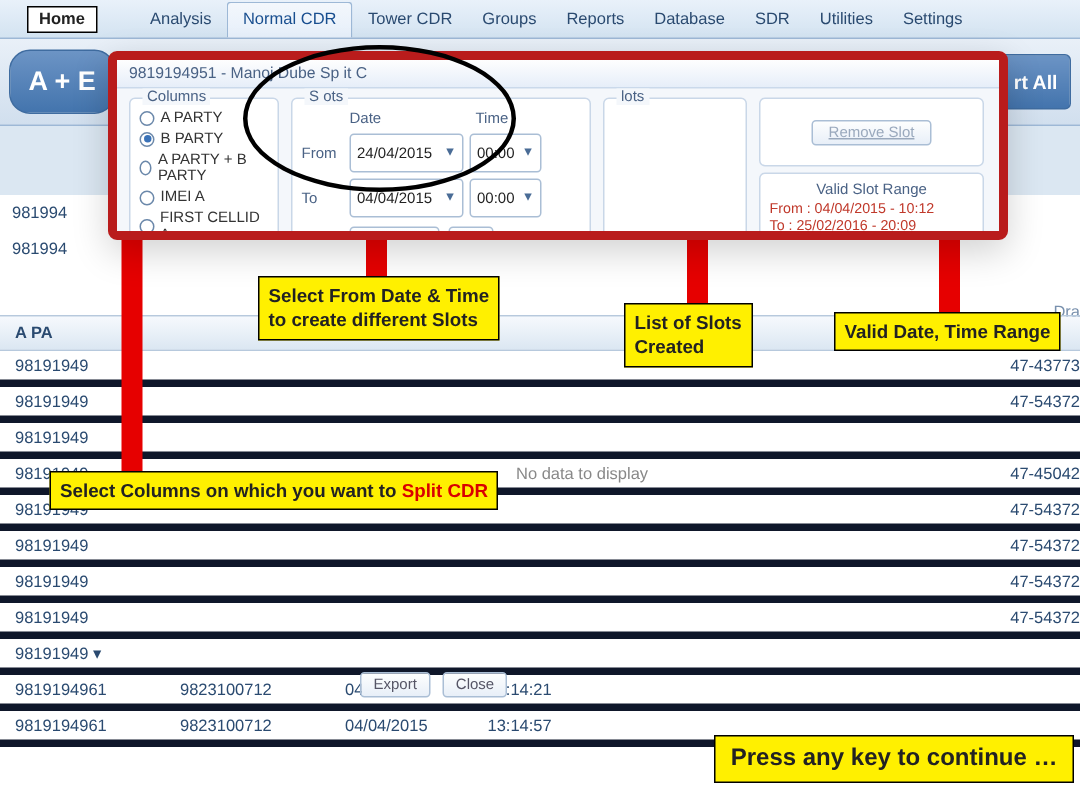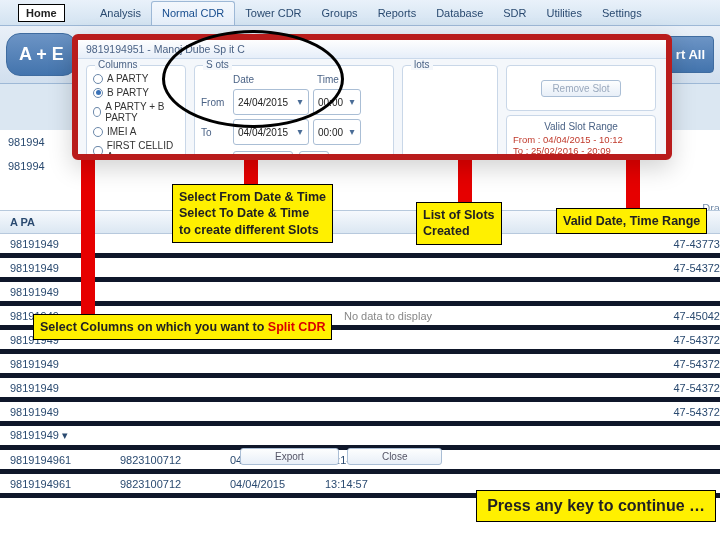--- a/index.html
+++ b/index.html
@@ -29,21 +29,21 @@
   .slot-line{display:flex;align-items:center;gap:4px;margin:4px 0;font-size:10px}
   .slot-lbl{width:28px;color:#4a6285}
   .dt-box{display:flex;align-items:center;border:1px solid #aabed5;border-radius:3px;height:18px;padding:12px 2px;background:#fff}
   .dt-box .num{width:58px;font-size:10px;color:#222;padding:0 2px}
   .dt-box .ic{width:12px;height:12px;font-size:10px;color:#4a6c96;text-align:center;line-height:12px}
   .tm-box .num{width:30px}
   .slots-btns{display:flex;gap:6px;margin:6px 0 0 32px}
   .mini-btn{font-size:10px;border:1px solid #aabed5;background:linear-gradient(#fdfefe,#e8eff8);border-radius:3px;padding:2px 10px;color:#2a4a70}
   .created{width:96px;height:96px}
   .remove{width:150px;height:46px;display:flex;align-items:center;justify-content:center}
-  .remove .mini-btn{color:#9aa9bd;}
+  .remove .mini-btn{color:#9aa9bd;text-decoration:underline}
   .range{width:150px;height:46px;display:flex;flex-direction:column;justify-content:center;padding:2px 6px}
   .range-title{color:#4a6285;font-size:10px;margin-bottom:2px;text-align:center}
   .range-line{color:#c0392b;font-size:9.5px;white-space:nowrap}
   .right-stack{display:flex;flex-direction:column;gap:4px}
   
   .ellipse{position:absolute;left:162px;top:30px;width:182px;height:98px;border:3px solid #000;border-radius:50%;z-index:4;pointer-events:none}
   
   .arrow{position:absolute;z-index:2}
   .arrow .shaft{width:14px;background:#e60000;margin:0 auto}
   .arrow .head{width:0;height:0;border-left:13px solid transparent;border-right:13px solid transparent;border-bottom:20px solid #e60000;margin:0 auto}
@@ -54,21 +54,21 @@
   .grid-bg{position:absolute;left:0;right:0;top:130px;bottom:0;background:#fff}
   .grid-head{position:absolute;left:0;right:0;top:210px;height:24px;background:linear-gradient(#f6f9fd,#dbe7f2);border-top:1px solid #b7c9dd;border-bottom:1px solid #b7c9dd;display:flex;align-items:center;padding:0 10px;color:#2a4a70;font-weight:bold}
   .grid-rows{position:absolute;left:0;right:0;top:234px;bottom:0}
   .row{height:24px;display:flex;align-items:center;border-bottom:5px solid #0f172a;padding:0 10px;color:#2a4a70}
   .c1{width:110px}.c2{width:110px}.c3{width:95px}.c4{width:80px}
   .faded-id{position:absolute;left:8px;color:#2a4a70}
   .faded-id.a{top:136px}
   .faded-id.b{top:160px}
   .drag-hint{position:absolute;right:0;top:202px;color:#7890ad;font-size:11px}
   .mid-toolbar{position:absolute;left:240px;top:448px;display:flex;gap:8px}
-  .mid-toolbar .mini-btn{padding:2px 34px;color:#556}
+  .mid-toolbar .mini-btn{padding:2px 8px;color:#556}
   .nodata{position:absolute;left:344px;top:310px;color:#888;font-size:11px}
   .right-tail{position:absolute;right:0;color:#2a4a70}
   
   .press{position:absolute;right:4px;bottom:18px;border:1.5px solid #000;background:#fff000;font-weight:bold;font-size:16px;padding:6px 10px}
 </style>
 </head>
 <body>
 
 <div class="app">
 
@@ -188,21 +188,20 @@
     <div class="head"></div>
       <div class="shaft" style="height:110px"></div>
   </div>
   <div class="arrow" style="left:620px;top:114px">
     <div class="head"></div>
       <div class="shaft" style="height:86px"></div>
   </div>
 
   <div class="lab" style="left:172px;top:184px">
     <div>Select From Date &amp; Time</div>
-    <div>Select To Date &amp; Time</div>
     <div>to create different Slots</div>
   </div>
   <div class="lab" style="left:416px;top:202px;white-space:pre-line">List of Slots
 Created</div>
   <div class="lab" style="left:556px;top:208px">Valid Date, Time Range</div>
   <div class="lab" style="left:33px;top:314px">
     <span>Select Columns on which you want to </span><span class="split">Split CDR</span>
   </div>
 
   <div class="grid-head">

